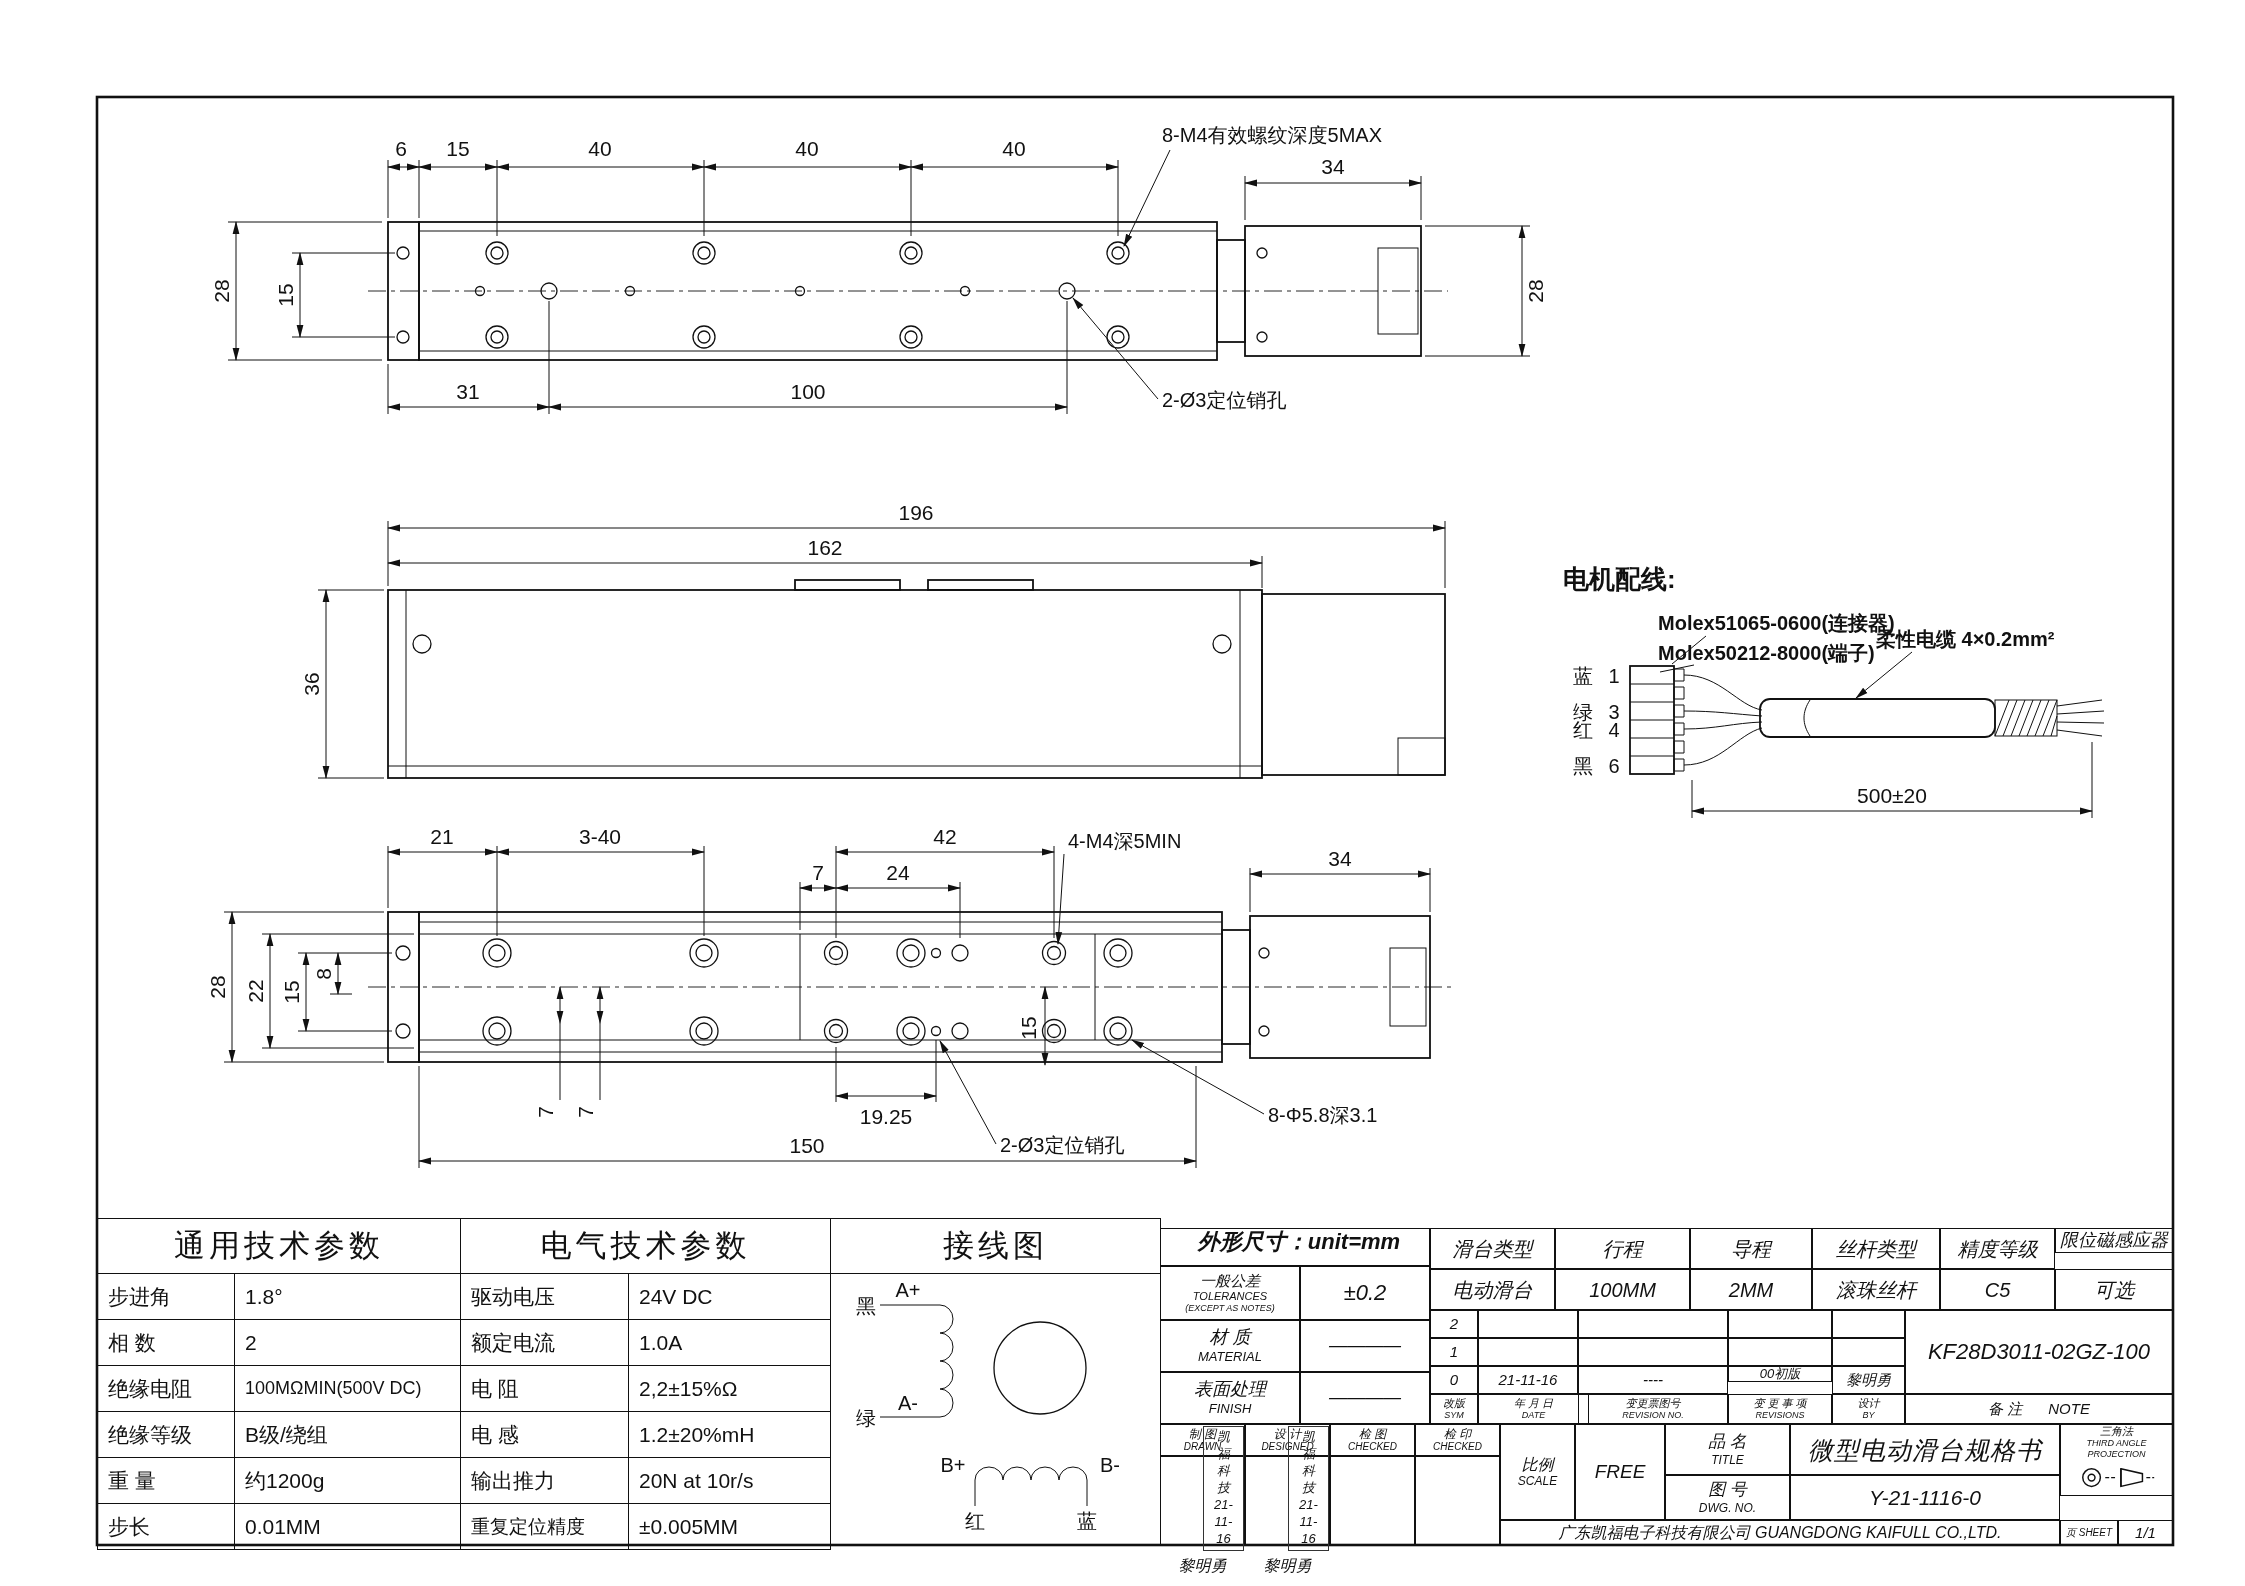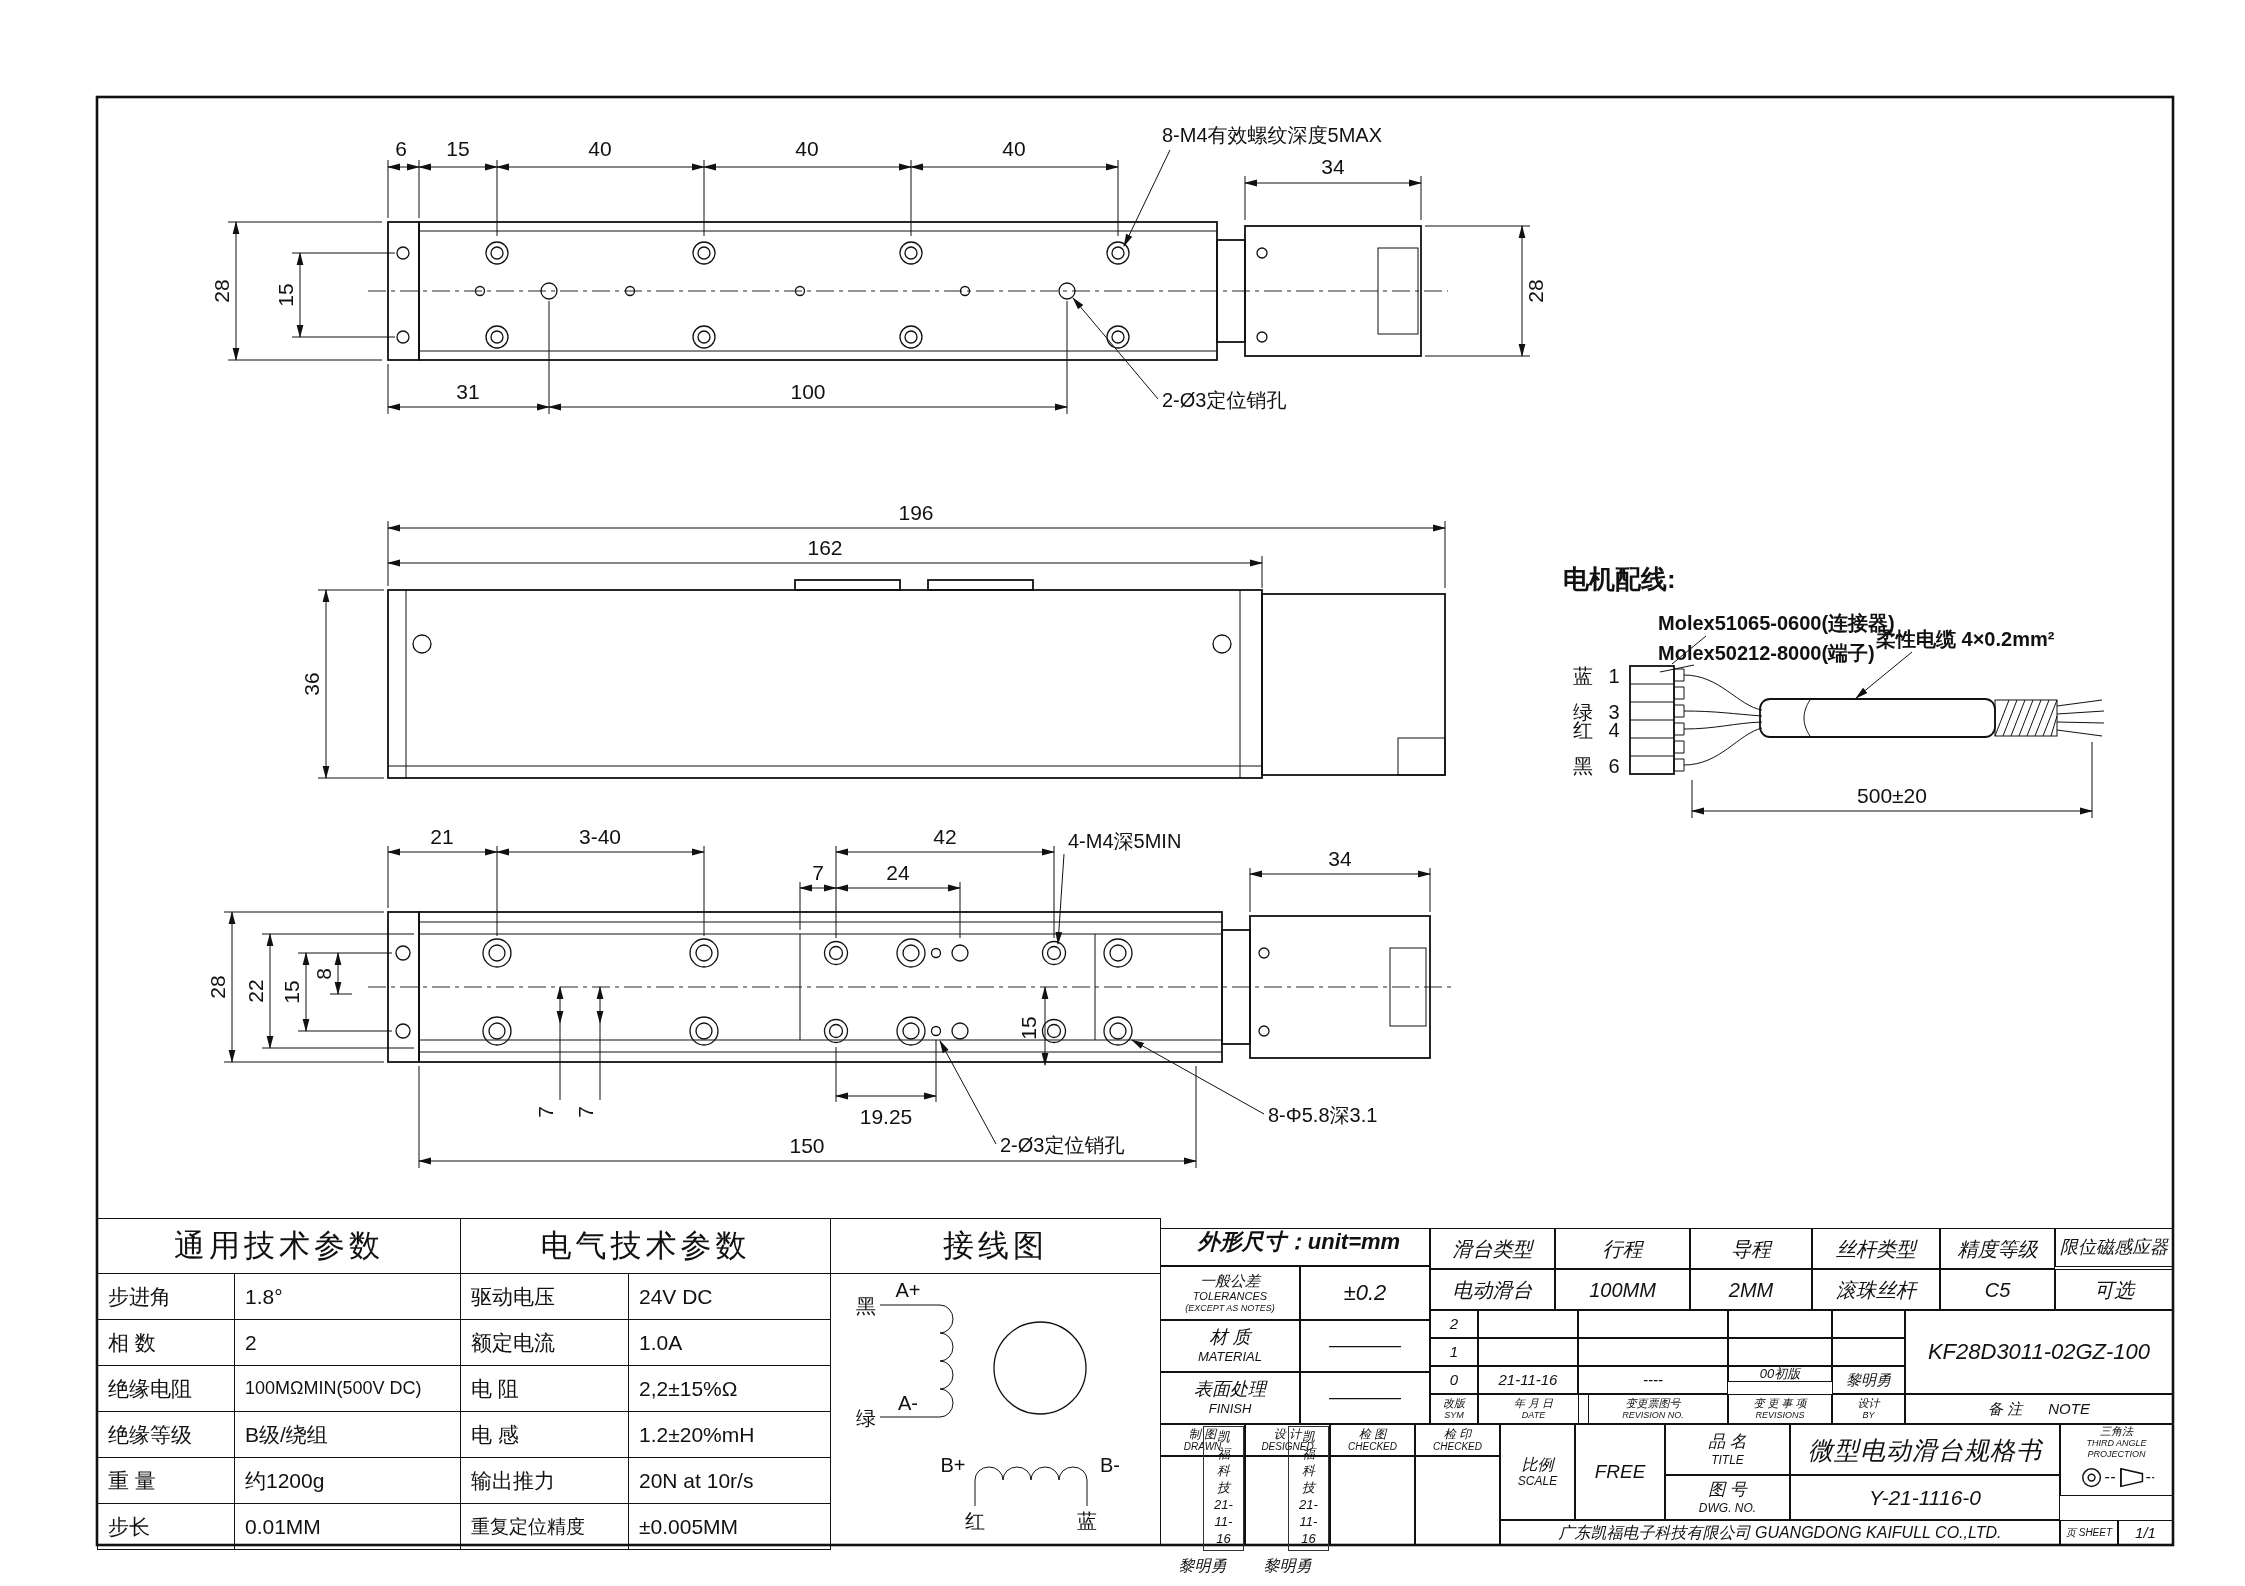--- a/index.html
+++ b/index.html
@@ -370,21 +370,21 @@
       </div>
   <div class="tc" style="left:530px;top:0;width:122px;height:41px;font-size:20px">
         <span>导程</span>
       </div>
   <div class="tc" style="left:652px;top:0;width:128px;height:41px;font-size:20px">
         <span>丝杆类型</span>
       </div>
   <div class="tc" style="left:780px;top:0;width:115px;height:41px;font-size:20px">
         <span>精度等级</span>
       </div>
-  <div class="tc" style="left:895px;top:0;width:118px;height:39px;font-size:18px">
+  <div class="tc" style="left:895px;top:0;width:118px;height:25px;font-size:18px">
         <span>限位磁感应器</span>
       </div>
 
   <div class="tc" style="left:270px;top:41px;width:125px;height:41px;font-size:20px">
         <span>电动滑台</span>
       </div>
   <div class="tc" style="left:395px;top:41px;width:135px;height:41px;font-size:20px">
         <span>100MM</span>
       </div>
   <div class="tc" style="left:530px;top:41px;width:122px;height:41px;font-size:20px">

